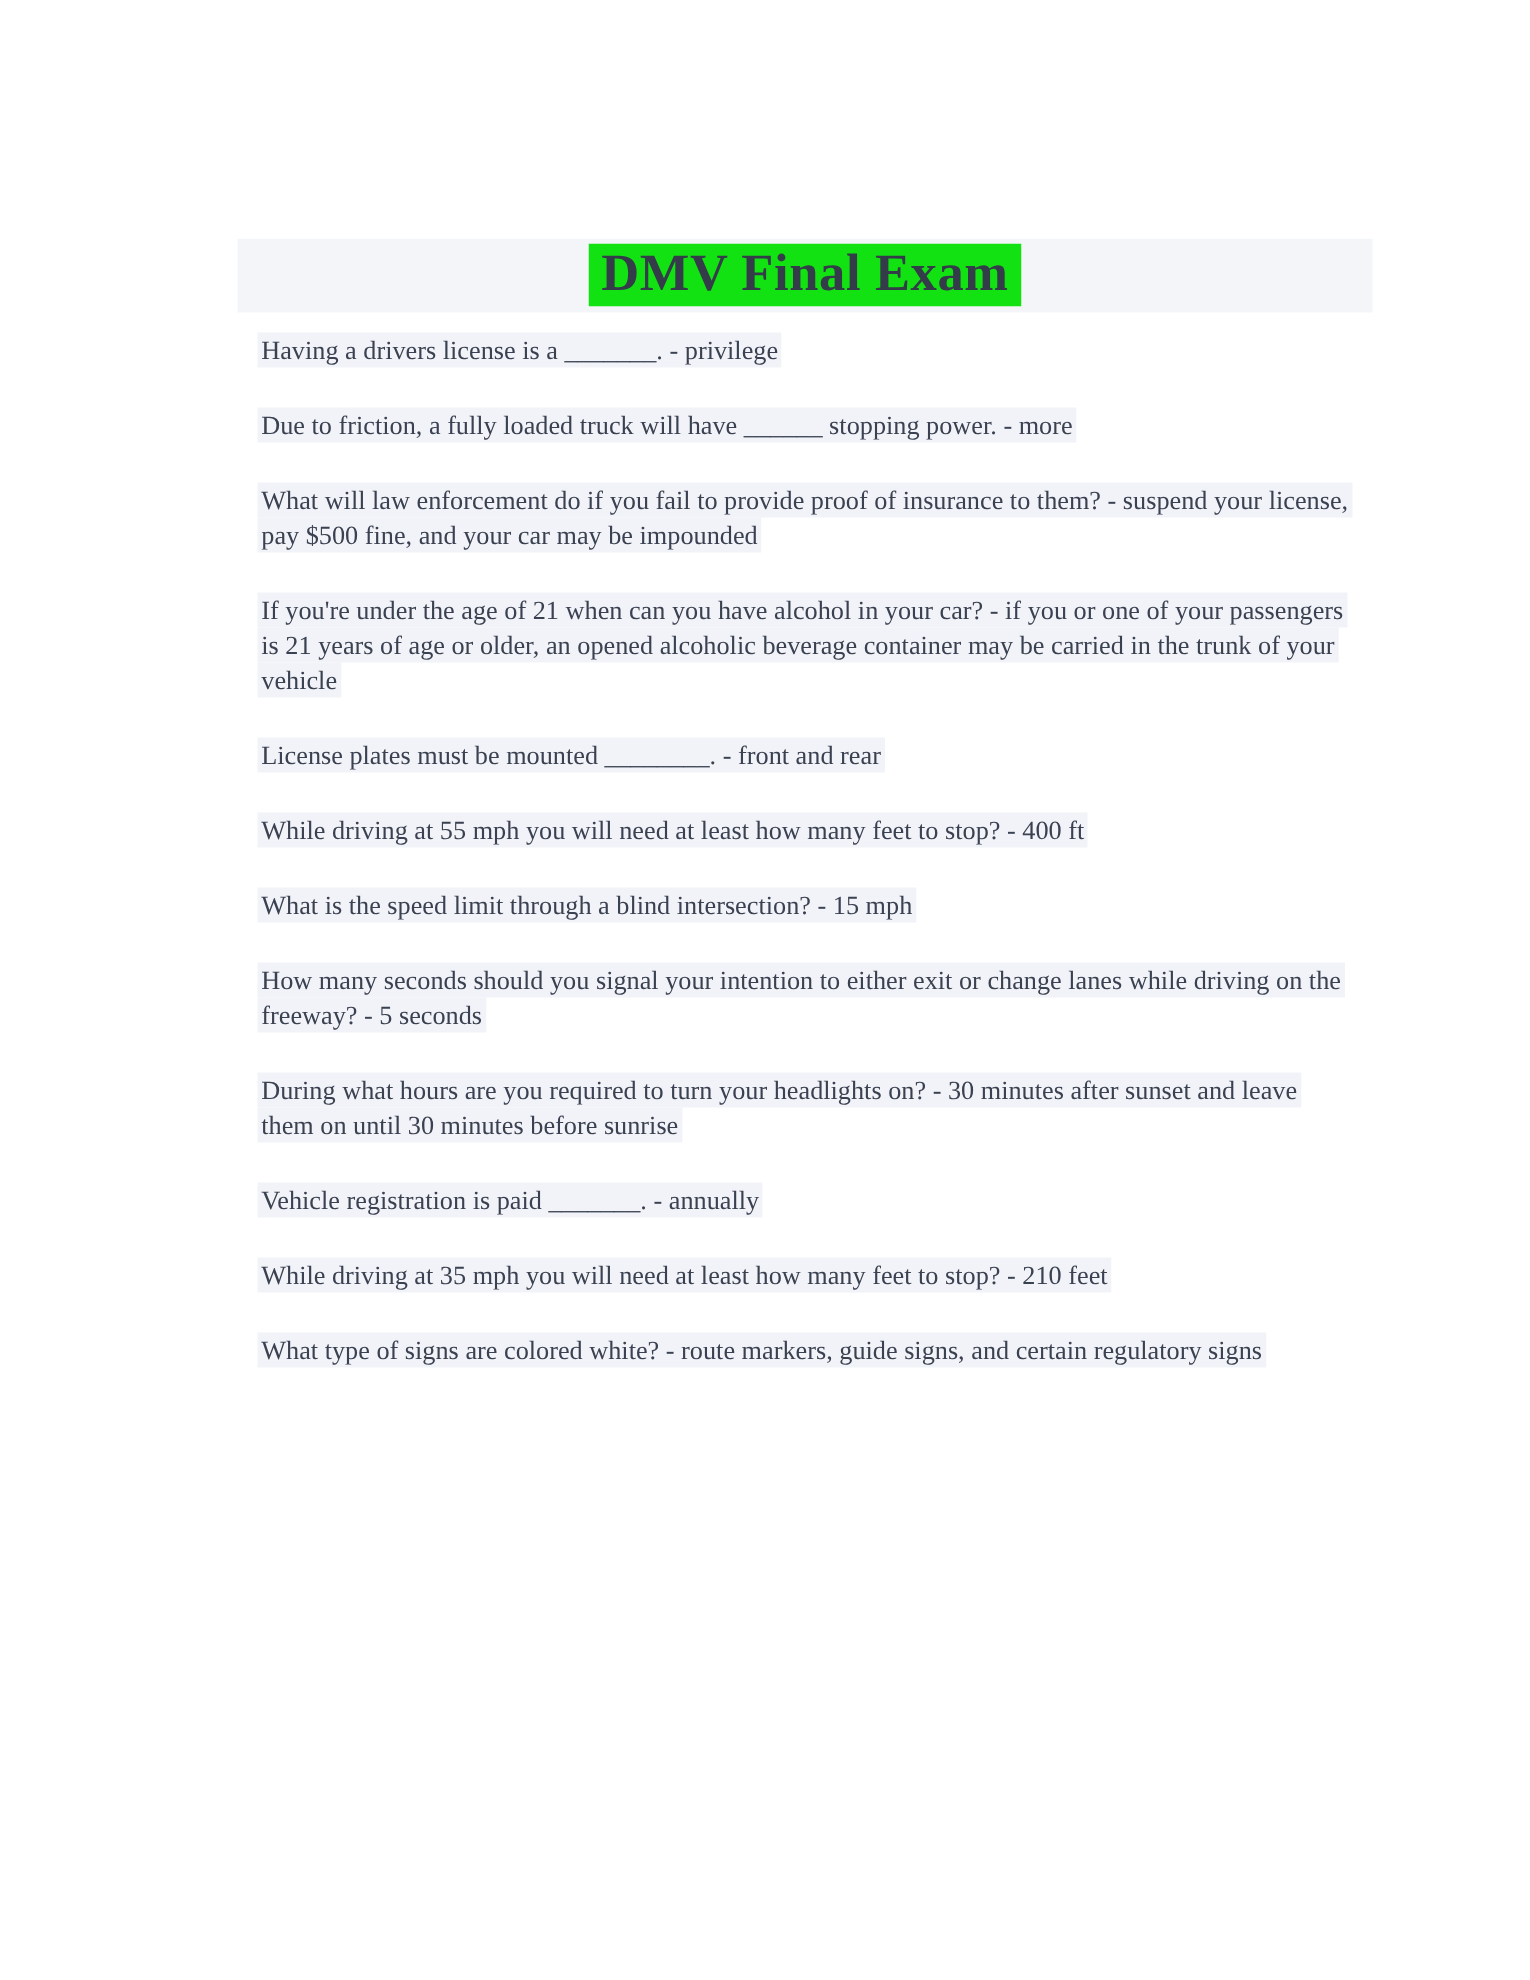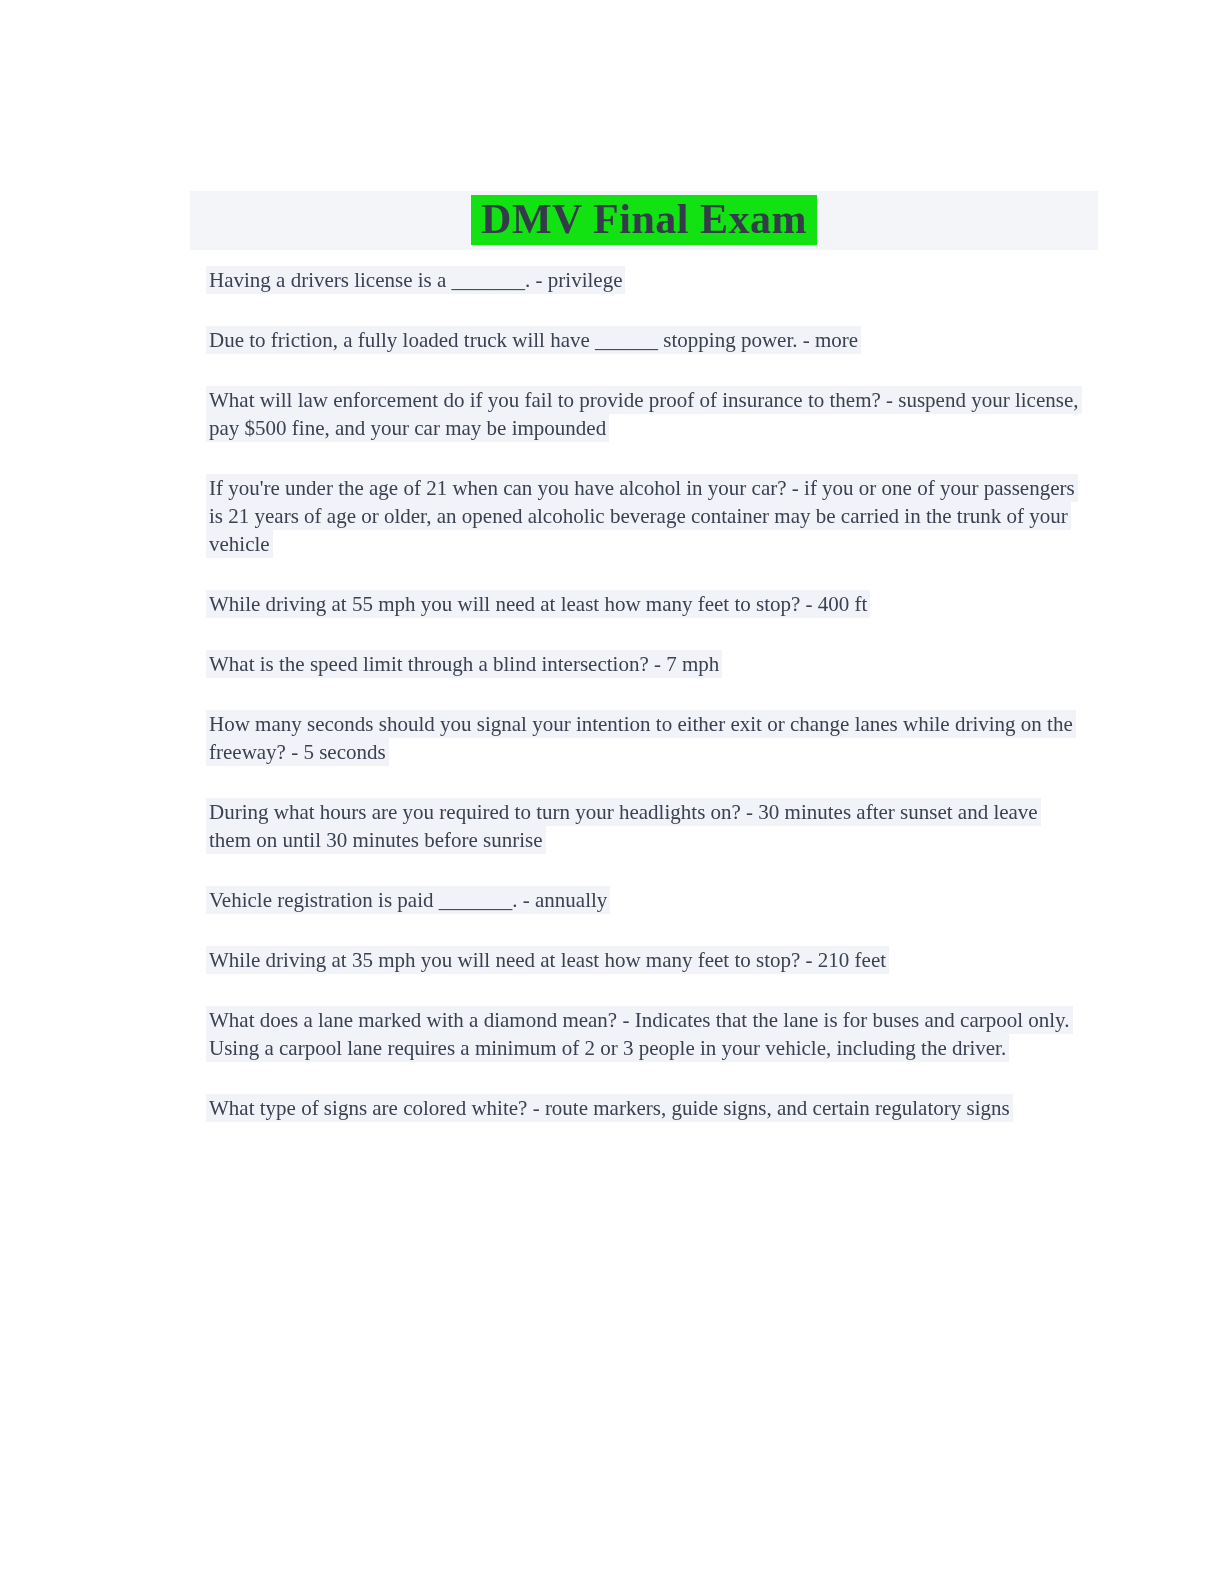--- a/index.html
+++ b/index.html
@@ -62,23 +62,23 @@
   <div class="content">
 
     <header class="band">
       <span class="title-hl">DMV Final Exam</span>
     </header>
 
     <p class="qa"><span class="hl">Having a drivers license is a _______. - privilege</span></p>
     <p class="qa"><span class="hl">Due to friction, a fully loaded truck will have ______ stopping power. - more</span></p>
     <p class="qa"><span class="hl">What will law enforcement do if you fail to provide proof of insurance to them? - suspend your license, pay $500 fine, and your car may be impounded</span></p>
     <p class="qa"><span class="hl">If you're under the age of 21 when can you have alcohol in your car? - if you or one of your passengers is 21 years of age or older, an opened alcoholic beverage container may be carried in the trunk of your vehicle</span></p>
+    <p class="qa"><span class="hl">License plates must be mounted ________. - front and rear</span></p>
     <p class="qa"><span class="hl">While driving at 55 mph you will need at least how many feet to stop? - 400 ft</span></p>
-    <p class="qa"><span class="hl">What is the speed limit through a blind intersection? - 7 mph</span></p>
+    <p class="qa"><span class="hl">What is the speed limit through a blind intersection? - 15 mph</span></p>
     <p class="qa"><span class="hl">How many seconds should you signal your intention to either exit or change lanes while driving on the freeway? - 5 seconds</span></p>
     <p class="qa"><span class="hl">During what hours are you required to turn your headlights on? - 30 minutes after sunset and leave them on until 30 minutes before sunrise</span></p>
     <p class="qa"><span class="hl">Vehicle registration is paid _______. - annually</span></p>
     <p class="qa"><span class="hl">While driving at 35 mph you will need at least how many feet to stop? - 210 feet</span></p>
-    <p class="qa"><span class="hl">What does a lane marked with a diamond mean? - Indicates that the lane is for buses and carpool only. Using a carpool lane requires a minimum of 2 or 3 people in your vehicle, including the driver.</span></p>
     <p class="qa"><span class="hl">What type of signs are colored white? - route markers, guide signs, and certain regulatory signs</span></p>
 
   </div>
 </div>
 
 </body></html>

